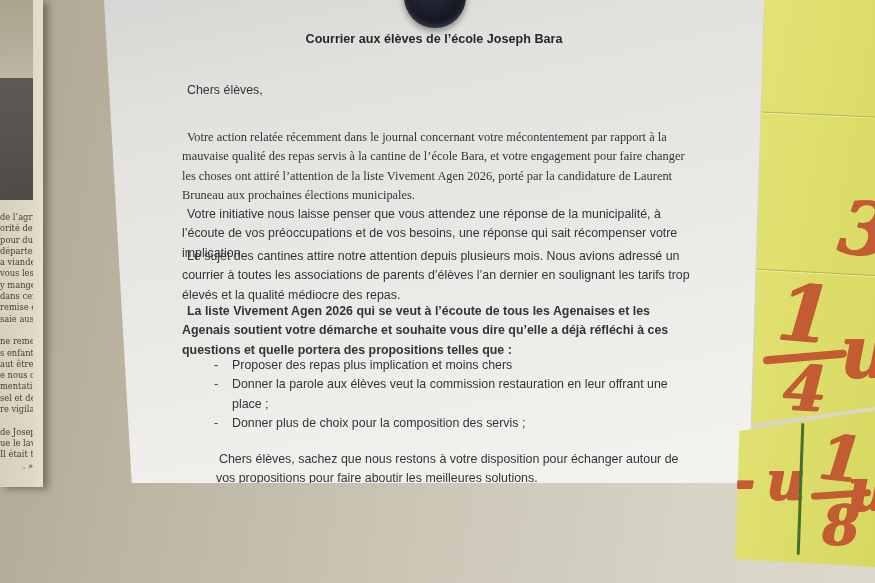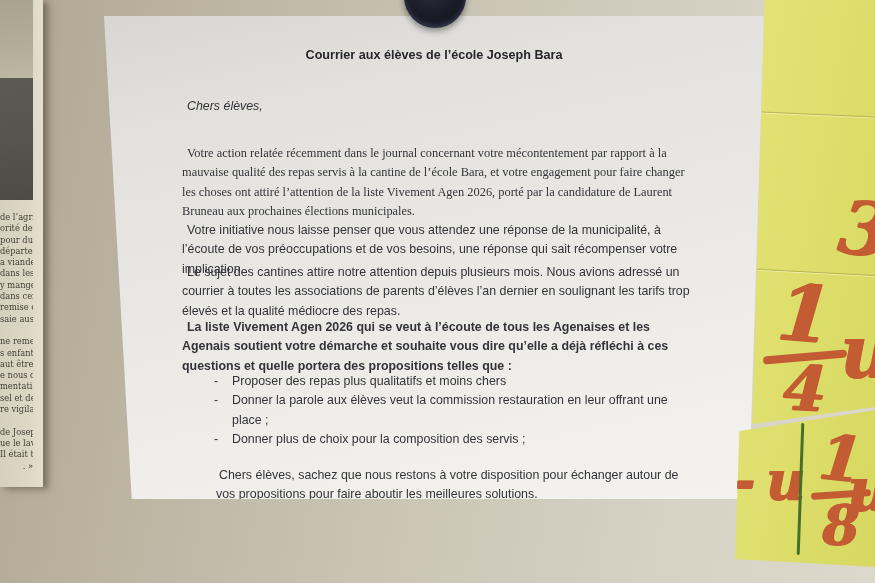--- a/index.html
+++ b/index.html
@@ -17,28 +17,28 @@
   .np-top{position:absolute;left:0;top:0;width:33px;height:78px;
     background:linear-gradient(175deg,#a9a48e 0%,#b3ae99 60%,#bdb8a3 100%);}
   .np-photo{position:absolute;left:0;top:78px;width:33px;height:122px;
     background:linear-gradient(175deg,#5d5a54 0%,#575450 50%,#4e4b46 100%);}
   .np-text{position:absolute;left:0;top:212px;width:33px;
     font-family:"DejaVu Serif",serif;font-size:8.3px;line-height:11.3px;
     color:#454037;text-align:right;}
   .np-line{height:11.3px;overflow:hidden;white-space:nowrap;}
   
   .letter{
-    position:absolute;left:104px;top:16px;width:660px;height:483px;z-index:2;
+    position:absolute;left:104px;top:0;width:660px;height:483px;z-index:2;
     background:linear-gradient(168deg,#d7d6d4 0%,#e2e1dd 20%,#eae9e5 55%,#f1f0ec 85%,#f3f2ee 100%);
     clip-path:polygon(0 0,100% 0,97.7% 100%,4.2% 100%);
     box-shadow:0 0 16px rgba(50,44,32,.35);
   }
   .block{position:absolute;left:78px;right:68px;font-size:12.4px;line-height:19.3px;color:#33343a;}
   .letter-title{top:30px;left:60px;right:60px;text-align:center;font-weight:bold;font-size:12.6px;color:#26272c;}
-  .letter-greeting{top:81px;text-indent:5px;font-style:italic;}
+  .letter-greeting{top:81px;text-indent:5px;}
   .p1{top:128px;text-indent:5px;font-family:Liberation Serif, serif;}
   .p2{top:205px;text-indent:5px;}
   .p3{top:247px;text-indent:5px;}
   .p4{top:302px;text-indent:5px;font-weight:bold;}
   .bullets{top:356px;left:110px;right:68px;}
   .bullet-row{display:flex;}
   .bullet-dash{width:18px;flex:0 0 18px;}
   .closing{top:450px;left:88px;text-indent:3px;margin-left:24px;}
   .signature{top:507px;text-align:right;padding-left:90px;}
   
@@ -87,21 +87,21 @@
 
 <div class="newspaper">
   <div class="np-top"></div>
   <div class="np-photo"></div>
   <div class="np-text">
     <div class="np-line">de l’agri-</div>
     <div class="np-line">orité des</div>
     <div class="np-line">pour du</div>
     <div class="np-line">départe-</div>
     <div class="np-line">a viande.</div>
-    <div class="np-line">dans les</div>
+    <div class="np-line">vous les</div>
     <div class="np-line">y mange</div>
     <div class="np-line">dans cer-</div>
     <div class="np-line">remise en</div>
     <div class="np-line">saie aussi</div>
     <div class="np-line"></div>
     <div class="np-line">ne remet</div>
     <div class="np-line">s enfants,</div>
     <div class="np-line">aut être à</div>
     <div class="np-line">e nous de-</div>
     <div class="np-line">mentation</div>
@@ -118,21 +118,21 @@
 <div class="letter">
   <div class="block letter-title">Courrier aux élèves de l’école Joseph Bara</div>
   <div class="block letter-greeting">Chers élèves,</div>
   <div class="block p1">Votre action relatée récemment dans le journal concernant votre mécontentement par rapport à la mauvaise qualité des repas servis à la cantine de l’école Bara, et votre engagement pour faire changer les choses ont attiré l’attention de la liste Vivement Agen 2026, porté par la candidature de Laurent Bruneau aux prochaines élections municipales.</div>
   <div class="block p2">Votre initiative nous laisse penser que vous attendez une réponse de la municipalité, à l’écoute de vos préoccupations et de vos besoins, une réponse qui sait récompenser votre implication.</div>
   <div class="block p3">Le sujet des cantines attire notre attention depuis plusieurs mois. Nous avions adressé un courrier à toutes les associations de parents d’élèves l’an dernier en soulignant les tarifs trop élevés et la qualité médiocre des repas.</div>
   <div class="block p4">La liste Vivement Agen 2026 qui se veut à l’écoute de tous les Agenaises et les Agenais soutient votre démarche et souhaite vous dire qu’elle a déjà réfléchi à ces questions et quelle portera des propositions telles que :</div>
   <div class="block bullets">
     <div class="bullet-row">
       <span class="bullet-dash">-</span>
-      <span>Proposer des repas plus qualitatifs et moins chers</span>
+      <span>Proposer des repas plus implication et moins chers</span>
     </div>
     <div class="bullet-row">
       <span class="bullet-dash">-</span>
       <span>Donner la parole aux élèves veut la commission restauration en leur offrant une place ;</span>
     </div>
     <div class="bullet-row">
       <span class="bullet-dash">-</span>
       <span>Donner plus de choix pour la composition des servis ;</span>
     </div>
   </div>

